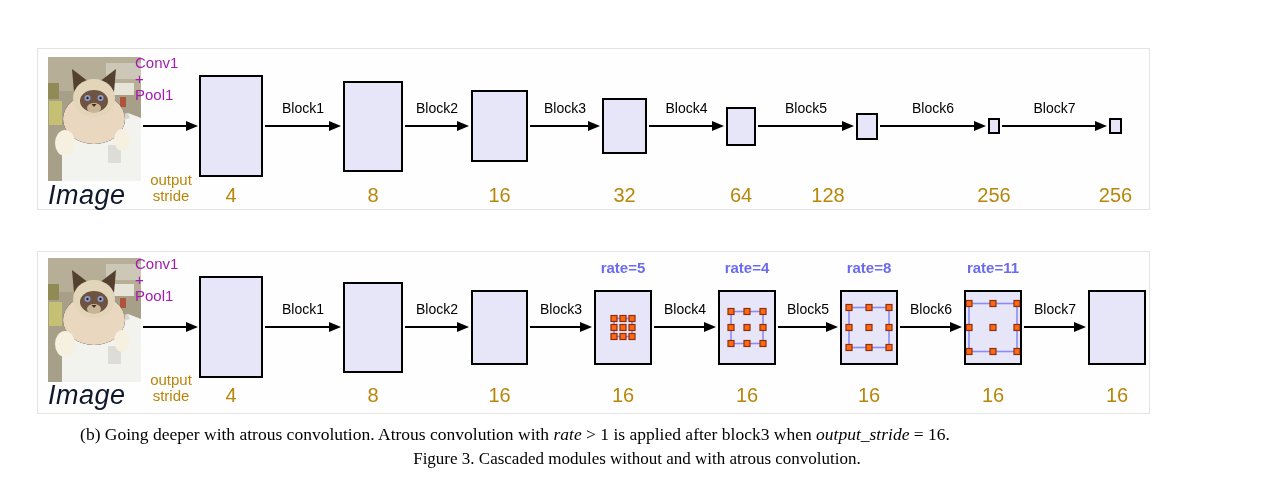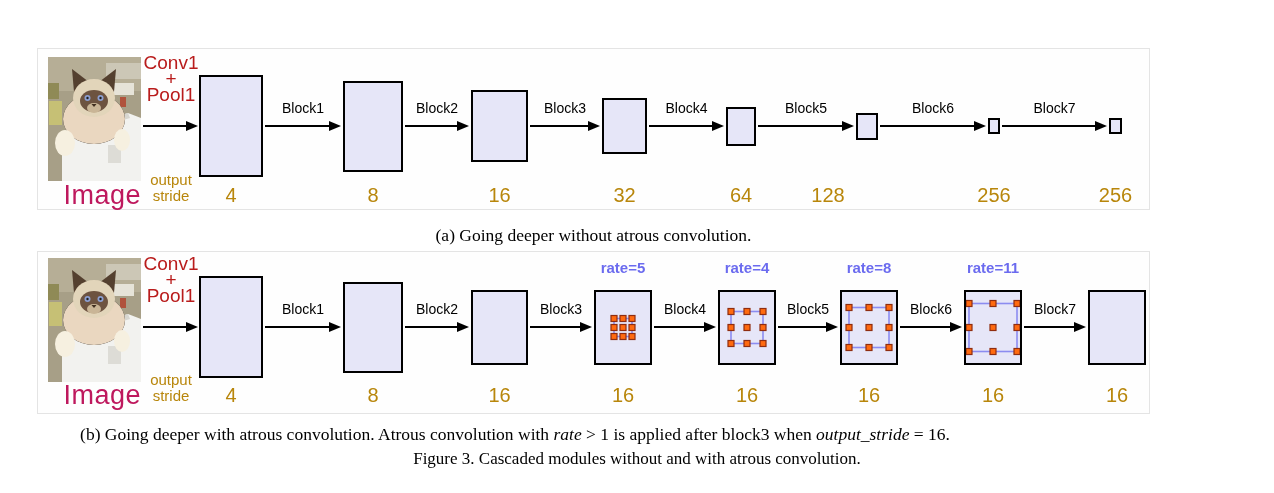--- a/index.html
+++ b/index.html
@@ -28,29 +28,29 @@
   }
   .rate-label{
     position:absolute;transform:translateX(-50%);white-space:nowrap;
     font-size:15px;font-weight:bold;color:var(--rate-color,#6b6bef);
   }
   .stride-num{
     position:absolute;transform:translateX(-50%);white-space:nowrap;
     font-size:20px;color:var(--stride-color,#b8860b);
   }
   .stem-label{
-    position:absolute;width:72px;text-align:center;
-    font-size:19px;line-height:16px;color:#b91c1c;
+    position:absolute;width:72px;text-align:left;
+    font-size:15px;line-height:16px;color:#a21caf;
   }
   .os-label{
     position:absolute;width:72px;text-align:center;
     font-size:15px;line-height:16px;color:var(--stride-color,#b8860b);
   }
   .img-label{
-    position:absolute;text-align:right;font-size:27px;color:#be185d;letter-spacing:0.5px;
+    position:absolute;text-align:left;font-size:27px;color:#0f172a;letter-spacing:0.5px;font-style:italic;
   }
   .cat{position:absolute;}
   .caption{
     position:absolute;margin:0;text-align:center;color:#000;
     font-family:"Liberation Serif",serif;font-size:17.5px;line-height:23px;
   }
   .caption i{font-style:italic;}
   #caption-a{left:37px;width:1113px;top:224px;}
   #caption-b{left:0;width:1030px;top:423px;}
   #figure-caption{left:0;width:1274px;top:447px;font-size:17px;}
@@ -58,21 +58,20 @@
     position:absolute;right:12px;top:469px;font-size:15px;
     color:var(--watermark-color,#c9c9c9);white-space:nowrap;
   }
 </style>
 </head>
 <body>
 
 <div id="page">
   <div class="panel" id="panel-a" style="left: 37px; top: 48px; width: 1113px; height: 162px;"></div>
   <div class="panel" id="panel-b" style="left: 37px; top: 251px; width: 1113px; height: 163px;"></div>
-  <p class="caption" id="caption-a"><span>(a) Going deeper without atrous convolution.</span></p>
   <p class="caption" id="caption-b"><span>(b) Going deeper with atrous convolution. Atrous convolution with </span><i>rate</i><span> &gt; 1 is applied after block3 when </span><i>output_stride</i><span> = 16.</span></p>
   <p class="caption" id="figure-caption">Figure 3. Cascaded modules without and with atrous convolution.</p>
 <svg class="cat" viewBox="0 0 93 124" xmlns="http://www.w3.org/2000/svg" width="93" height="124" style="left: 48px; top: 57px;">
     <rect x="0" y="0" width="93" height="124" fill="#a79f87"></rect>
     <rect x="0" y="0" width="93" height="34" fill="#b6ae96"></rect>
     <rect x="58" y="6" width="35" height="16" fill="#ccc7b6"></rect>
     <rect x="64" y="26" width="22" height="12" fill="#e6e3d8"></rect>
     <rect x="72" y="40" width="6" height="10" fill="#b0523c"></rect>
     <rect x="0" y="26" width="11" height="16" fill="#8f8a56"></rect>
     <rect x="1" y="44" width="13" height="24" fill="#c6c075"></rect>

